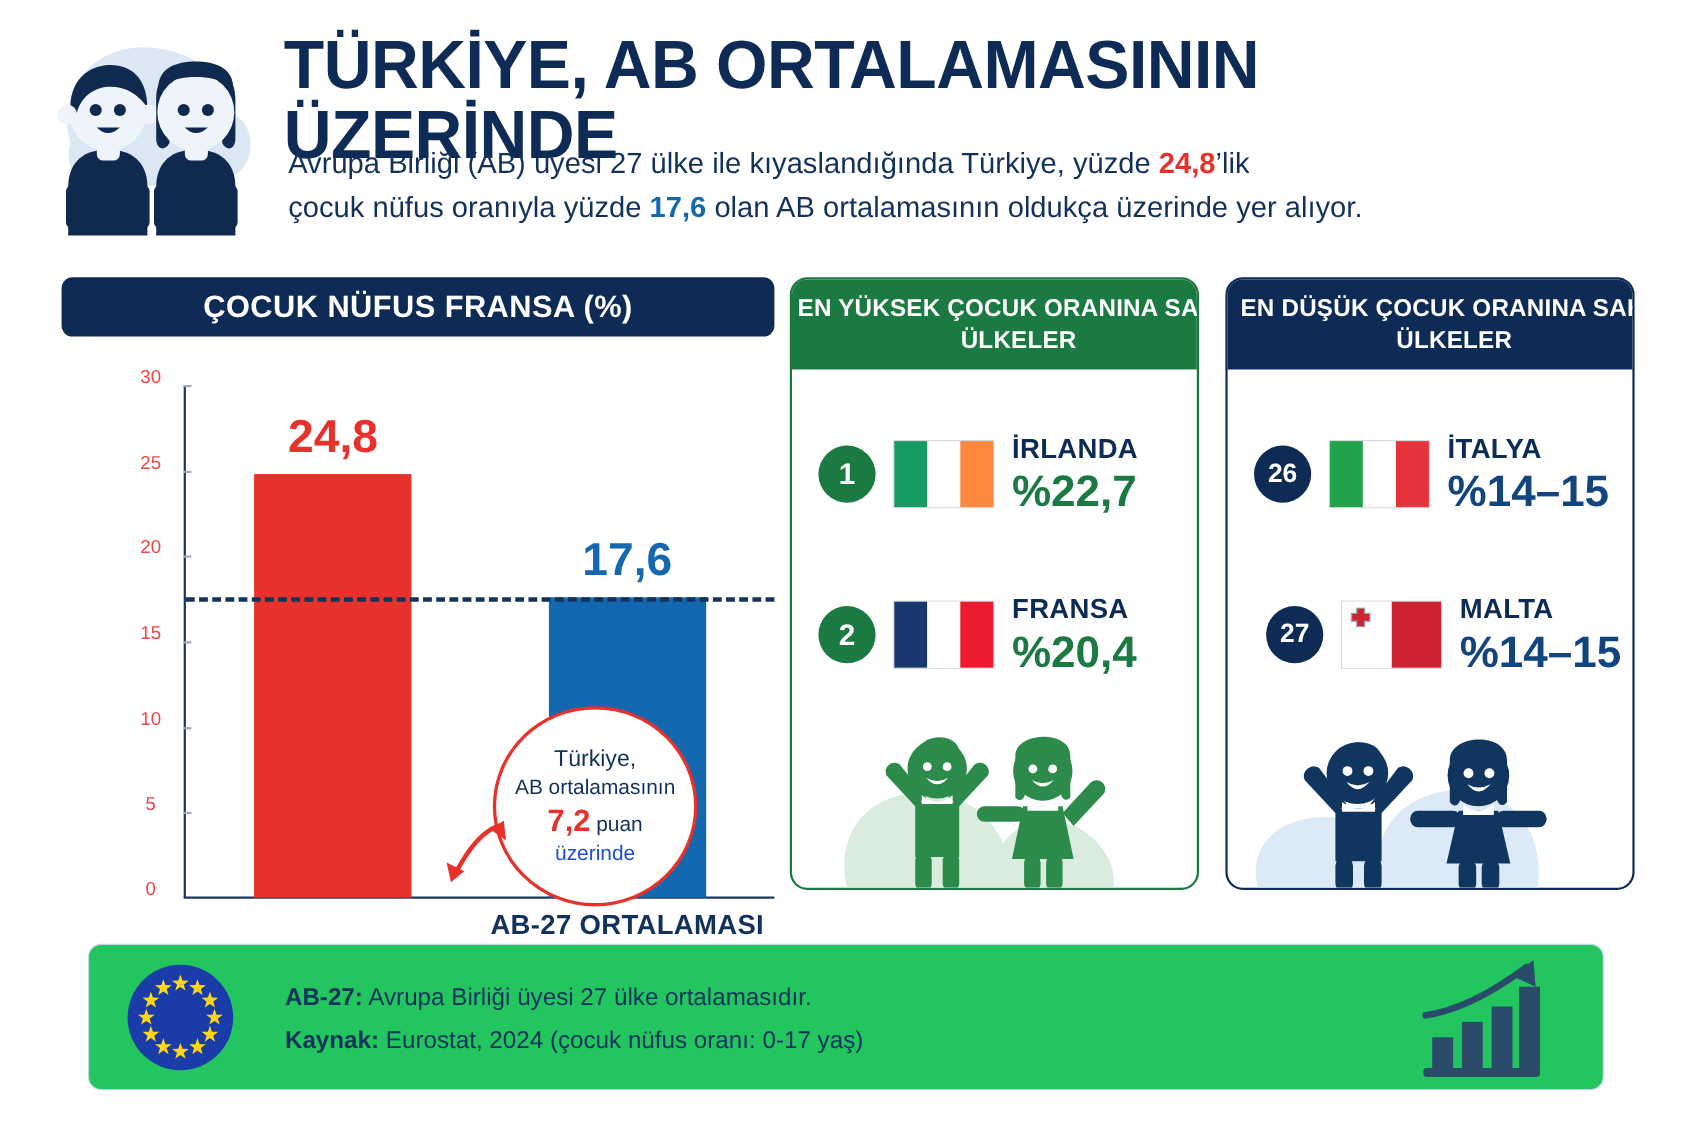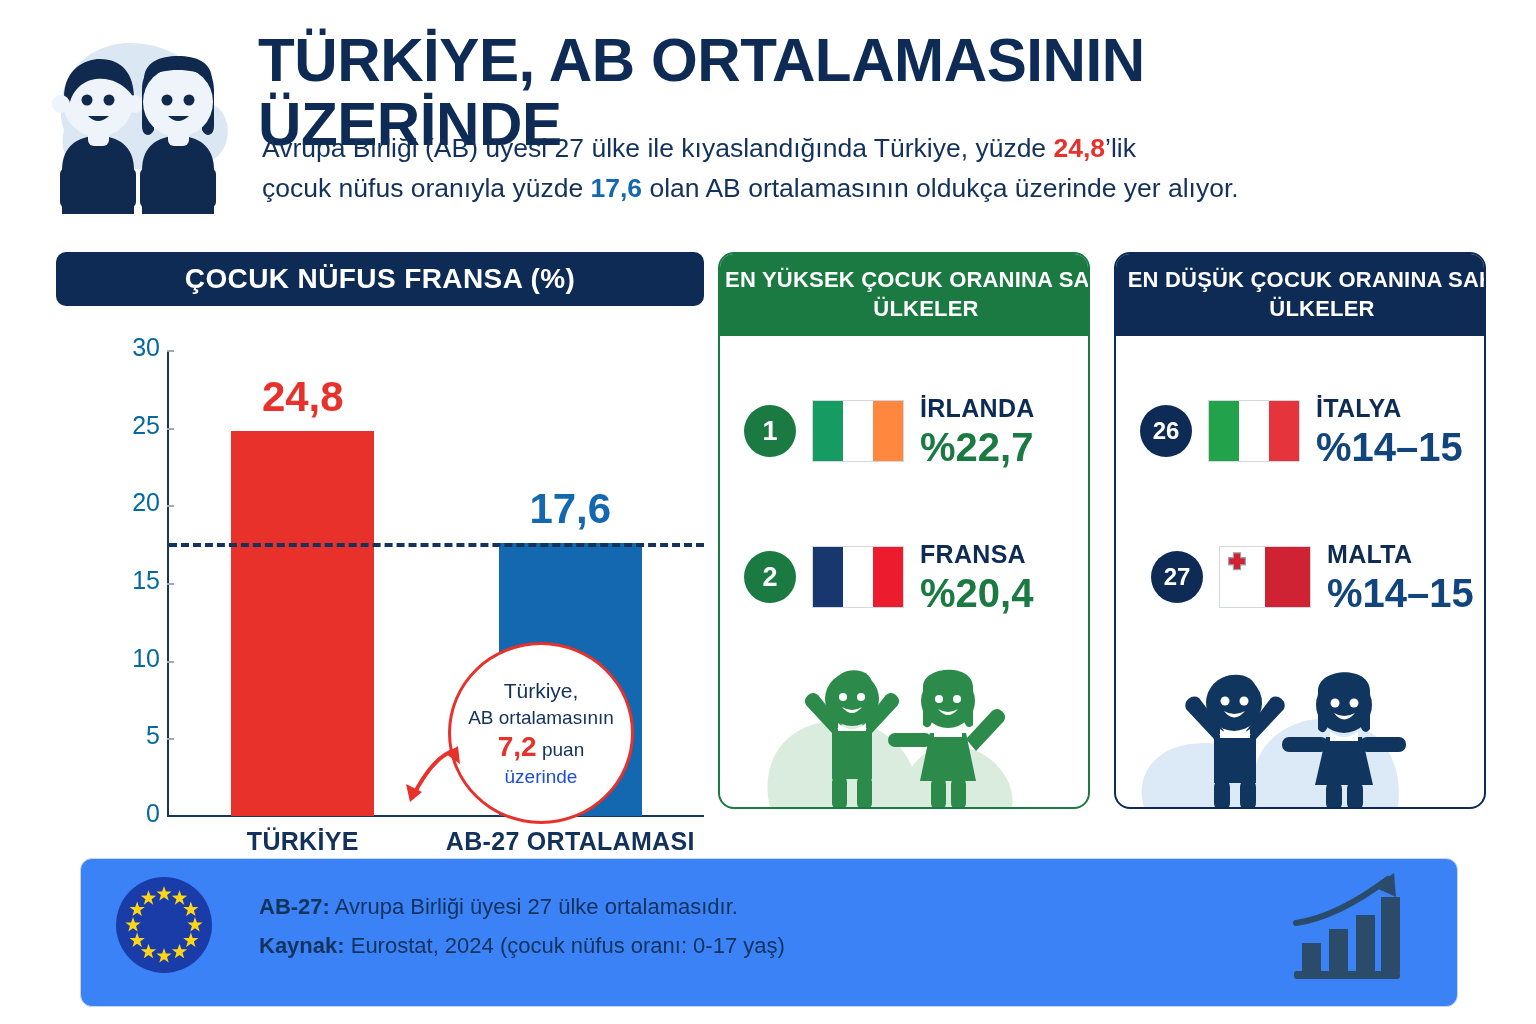--- a/index.html
+++ b/index.html
@@ -40,22 +40,22 @@
     background:#0d2b54;border-radius:10px;
     display:flex;align-items:center;justify-content:center;
   }
   .chart-head span{
     color:#fff;font-size:28px;font-weight:bold;letter-spacing:0.4px;
   }
   .plot{position:absolute;left:0;top:70px;width:648px;height:510px;}
   .axis-v{position:absolute;left:111px;top:28px;width:2px;height:466px;background:#16365f;}
   .axis-h{position:absolute;left:111px;top:493px;width:537px;height:2px;background:#16365f;}
   .ytick{
-    position:absolute;right:0;width:46px;text-align:right;
-    font-size:25px;color:#0369a1;font-family:"Liberation Sans",sans-serif;
+    position:absolute;right:0;width:46px;text-align:center;
+    font-size:17px;color:#ef4444;font-family:"Liberation Sans",sans-serif;
   }
   .ytickwrap{position:absolute;left:44px;width:60px;height:466px;top:28px;}
   .tickmark{position:absolute;left:111px;width:7px;height:2px;background:#9aa9bd;}
   .bar{position:absolute;bottom:0;}
   .bar-area{position:absolute;left:113px;top:28px;width:535px;height:466px;}
   .barlabel{
     position:absolute;font-size:42px;font-weight:bold;text-align:center;
     font-family:"Liberation Sans",sans-serif;
   }
   .xlabel{
@@ -108,22 +108,22 @@
   .flag i{display:block;height:100%;flex:1 1 0;}
   .ctry{margin-left:16px;}
   .ctry .nm{font-size:25px;font-weight:bold;color:#0d2b54;letter-spacing:0.3px;}
   .ctry .val{font-size:40px;font-weight:bold;line-height:44px;margin-top:2px;}
   .card.green .ctry .val{color:#1a7a42;}
   .card.navy .ctry .val{color:#12447d;}
   .card-kids{position:absolute;left:0;bottom:0;width:372px;height:160px;}
 
   
   .footer{
-    position:absolute;left:80px;top:858px;width:1378px;height:149px;
-    background:#3b82f6;border:1.5px solid #c3d6ea;border-radius:12px;box-sizing:border-box;
+    position:absolute;left:80px;top:858px;width:1378px;height:133px;
+    background:#22c55e;border:1.5px solid #c3d6ea;border-radius:12px;box-sizing:border-box;
   }
   .eu-flag{position:absolute;left:33px;top:16px;width:100px;height:100px;}
   .foot-text{position:absolute;left:178px;top:28px;}
   .foot-line{font-size:22px;line-height:39px;color:#13325c;}
   .foot-line b{font-weight:bold;}
   .growth{position:absolute;right:48px;top:12px;width:125px;height:110px;}
 </style>
 </head>
 <body>
 
@@ -205,21 +205,20 @@
         <div class="l2">AB ortalamasının</div>
         <div class="l3"><b>7,2</b><span> puan</span></div>
         <div class="l4">üzerinde</div>
       </div>
 
       <svg style="position:absolute;left:330px;top:418px;width:90px;height:90px;" viewBox="0 0 90 90">
         <path d="M70 10 C52 14 38 34 26 58" stroke="#e8312a" stroke-width="4" fill="none"></path>
         <path d="M72 6 L74 24 L60 14 Z" fill="#e8312a"></path>
         <path d="M24 62 L20 44 L36 52 Z" fill="#e8312a"></path>
       </svg>
-    <div class="xlabel" style="left: 96.75px; width: 300px;">TÜRKİYE</div>
         <div class="xlabel" style="left: 364.25px; width: 300px;">AB-27 ORTALAMASI</div>
         <div class="dashline" style="top: 220.613px; border-top-color: rgb(19, 50, 92);"></div>
       </div>
   </div>
 
   <div class="card green">
     <div class="card-head">
       <span>EN YÜKSEK ÇOCUK ORANINA SAHİP ÜLKELER</span>
     </div>
 

